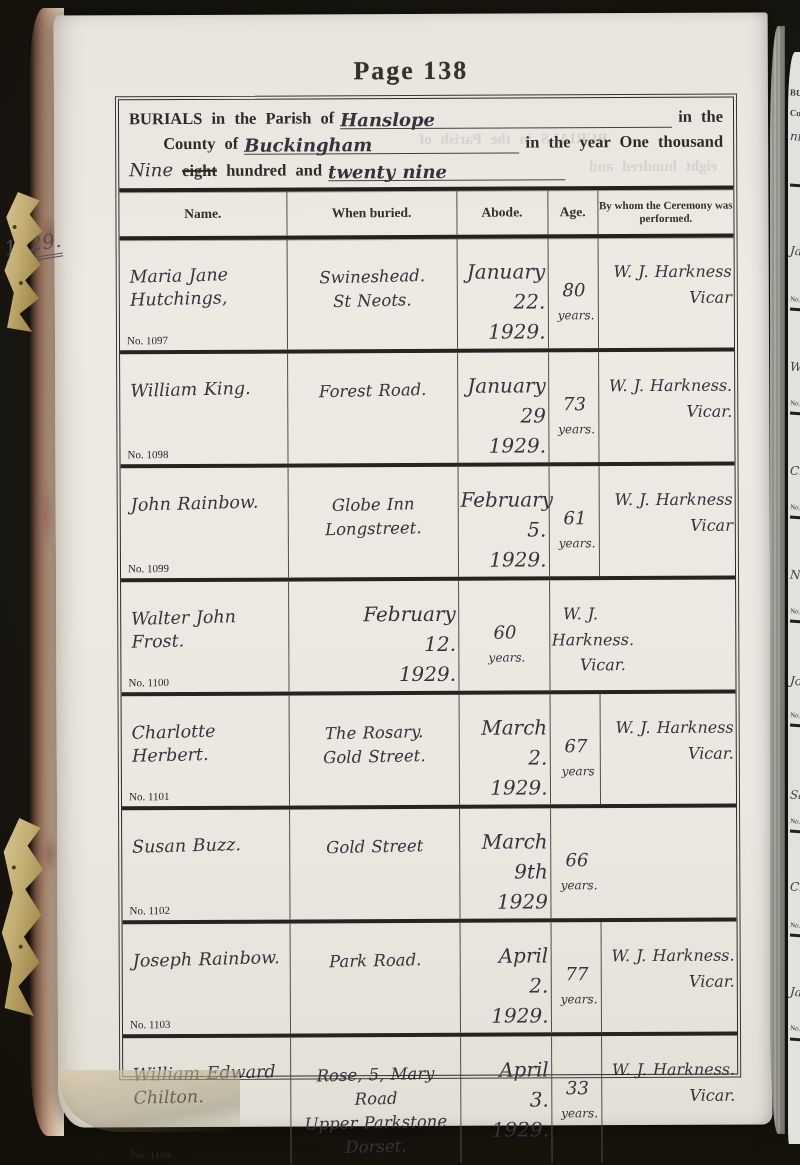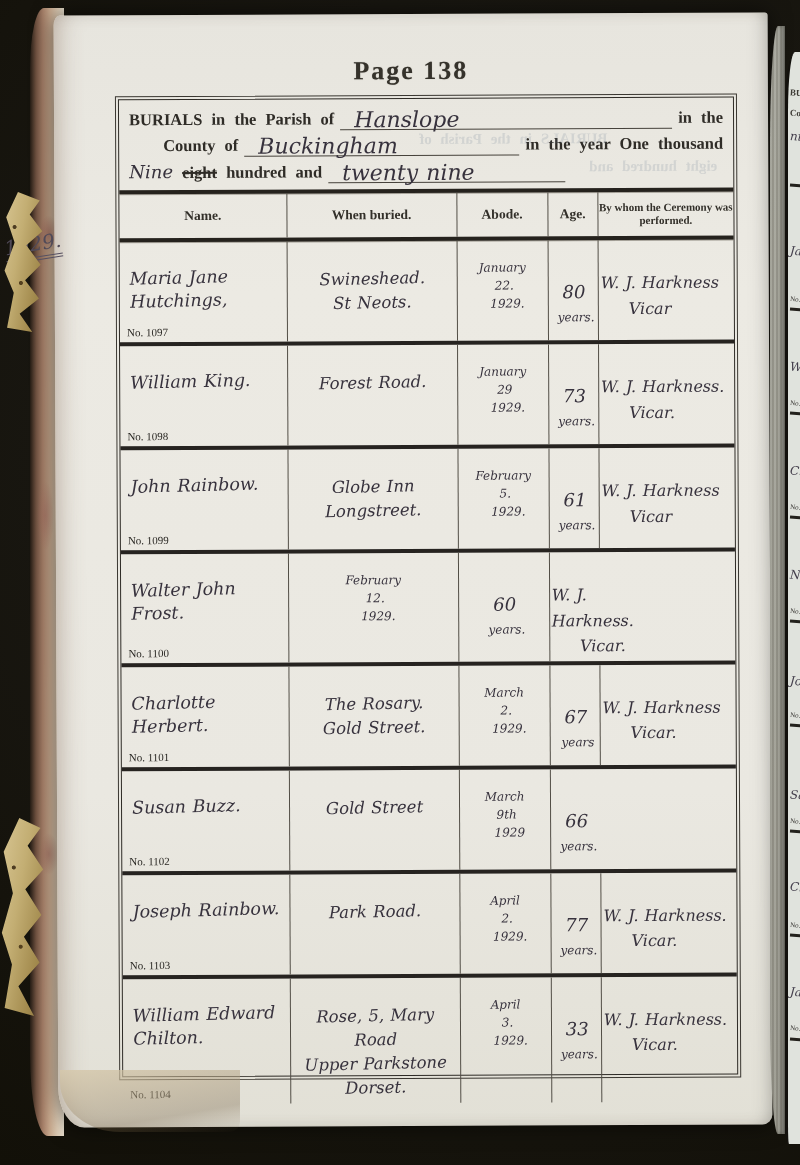--- a/index.html
+++ b/index.html
@@ -76,21 +76,21 @@
   .register{
     position:absolute;left:64px;top:84px;width:616px;height:978px;
     border:1.5px solid #2e2b26;outline:1px solid #3a3731;outline-offset:2px;
     box-sizing:border-box;background:transparent;
   }
   .hdr-text{position:relative;padding:9px 10px 2px 10px;font:700 16.5px "Liberation Serif",serif;color:#2f2c27;word-spacing:5px;}
   .hline{display:flex;align-items:baseline;margin-bottom:4px;}
   .u-line{flex:1;border-bottom:1.5px solid #46423b;margin:0 6px;position:relative;min-height:10px;}
   .u-part{flex:0 0 40%;border-bottom:1.5px solid #46423b;margin:0 6px;position:relative;min-height:10px;}
   .hw{font-family:"DejaVu Serif",serif;font-style:italic;color:#37323d;font-weight:400;word-spacing:1px;}
-  .u-line .hw,.u-part .hw{position:relative;top:3px;left:14px;font-size:22px;white-space:nowrap;line-height:.8;}
+  .u-line .hw,.u-part .hw{position:relative;top:3px;left:0;font-size:18px;white-space:nowrap;line-height:.8;font-weight:bold;}
   .indent{margin-left:34px;}
   .struck{text-decoration:line-through;text-decoration-thickness:2px;}
   .ghost{position:absolute;transform:scaleX(-1);color:rgba(95,110,135,.17);font:700 15px "Liberation Serif",serif;pointer-events:none;white-space:nowrap;}
   .ghost-1{top:32px;left:300px;}
   .ghost-2{top:60px;left:470px;}
   .rule{height:4px;background:#25221d;box-shadow:0 1px 0 rgba(120,115,105,.6);}
   .cols{display:grid;grid-template-columns:27.3% 27.7% 14.8% 8.2% 22%;}
   .colhdr{height:44px;align-items:center;}
   .colhdr .cell{display:flex;align-items:center;justify-content:center;height:100%;
     font:700 13.5px "Liberation Serif",serif;color:#33302a;text-align:center;box-sizing:border-box;}
@@ -98,27 +98,27 @@
   .cell{border-right:1px solid #524e46;box-sizing:border-box;}
   .cell:last-child{border-right:none;}
   .row{min-height:100px;border-bottom:4px solid #262320;position:relative;}
   .row:last-child{border-bottom:none;}
   .c-name{position:relative;padding:24px 6px 18px 10px;}
   .name-text{font-size:17.5px;transform:rotate(-1.2deg);line-height:1.3;}
   .entry-no{position:absolute;left:7px;bottom:4px;font:400 11px "Liberation Serif",serif;color:#2b2925;font-style:normal;}
   .c-abode{padding:26px 4px 4px 4px;text-align:center;}
   .c-abode .hw{font-size:16.5px;line-height:1.45;transform:rotate(-1deg);}
   .c-when{padding:18px 2px 2px 2px;text-align:center;}
-  .c-when .hw{font-size:12px;line-height:1.5;}
+  .c-when .hw{font-size:20px;line-height:1.5;text-align:right;}
   .c-when .hw:nth-child(2){padding-left:4px;}
   .c-when .hw:nth-child(3){padding-left:10px;}
   .c-age{padding:20px 2px 2px 4px;text-align:center;}
   .c-age .hw:first-child{font-size:18px;margin-top:21px;}
   .c-age .hw:last-child{font-size:12px;padding-top:8px;padding-left:4px;}
-  .c-by{padding:30px 2px 2px 2px;text-align:left;}
+  .c-by{padding:21px 2px 2px 2px;text-align:right;}
   .c-by .hw{font-size:16px;line-height:1.6;}
   .c-by .hw:nth-child(2){padding-left:28px;}
 </style>
 </head>
 <body>
 
 <div class="edge-strip"></div>
 <div class="paper">
 
   <div class="page-number">Page 138</div>

